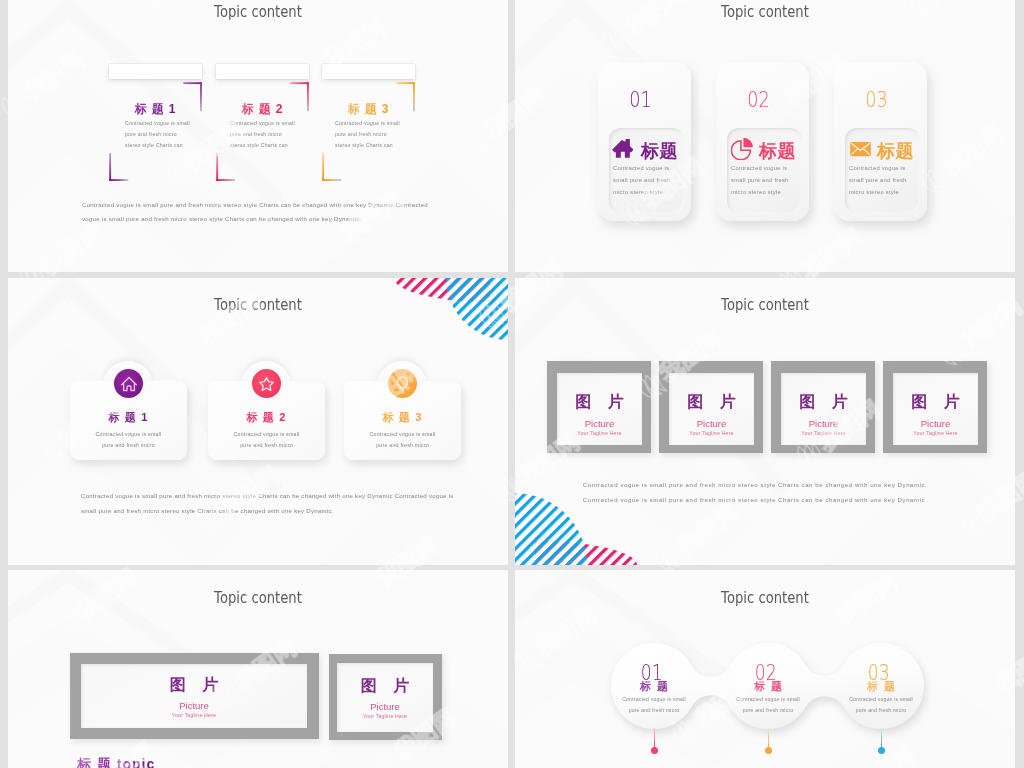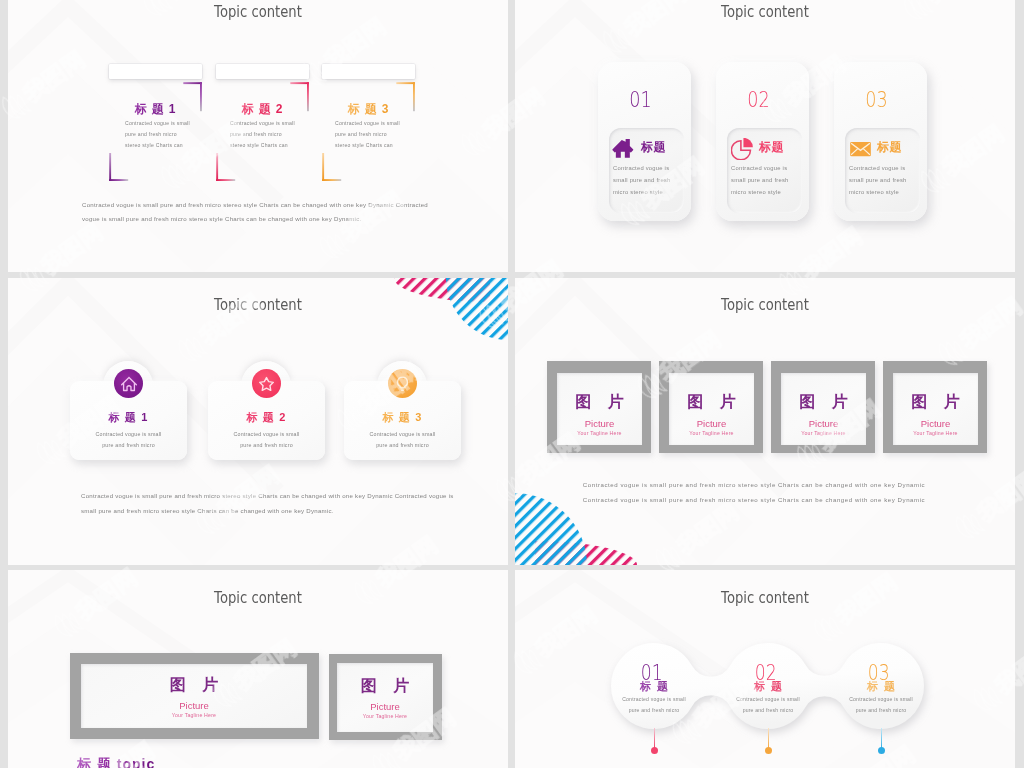--- a/index.html
+++ b/index.html
@@ -60,21 +60,21 @@
     position:absolute;left:0;right:0;text-align:center;font-size:21px;
     font-weight:300;letter-spacing:0;font-family:"DejaVu Sans",sans-serif;
     transform:scaleX(.84) translateX(-4.8px) translateY(2px);
   }
   .s2-inner{
     position:absolute;border-radius:12px;
     background:linear-gradient(150deg,#f2f2f2 0%,#f6f6f6 45%,#efefef 100%);
     box-shadow:inset 1px 1px 3px rgba(190,190,196,.5),inset -1px -1px 2px rgba(255,255,255,.9);
   }
   .s2-label{
-    position:absolute;font-size:12px;font-weight:700;letter-spacing:.6px;font-family:Liberation Mono, monospace;
+    position:absolute;font-size:18px;font-weight:700;letter-spacing:.6px;font-family:Liberation Mono, monospace;
   }
   .s2-p{
     position:absolute;font-size:5.8px;color:#8a8a8a;line-height:12.2px;letter-spacing:.25px;
   }
 
   
   .s3-card{
     position:absolute;border-radius:9px;
     background:linear-gradient(150deg,#fefefe 0%,#fbfbfb 60%,#f7f7f7 100%);
     box-shadow:2px 4px 9px rgba(180,180,186,.42),-1px -1px 4px rgba(255,255,255,.9);

